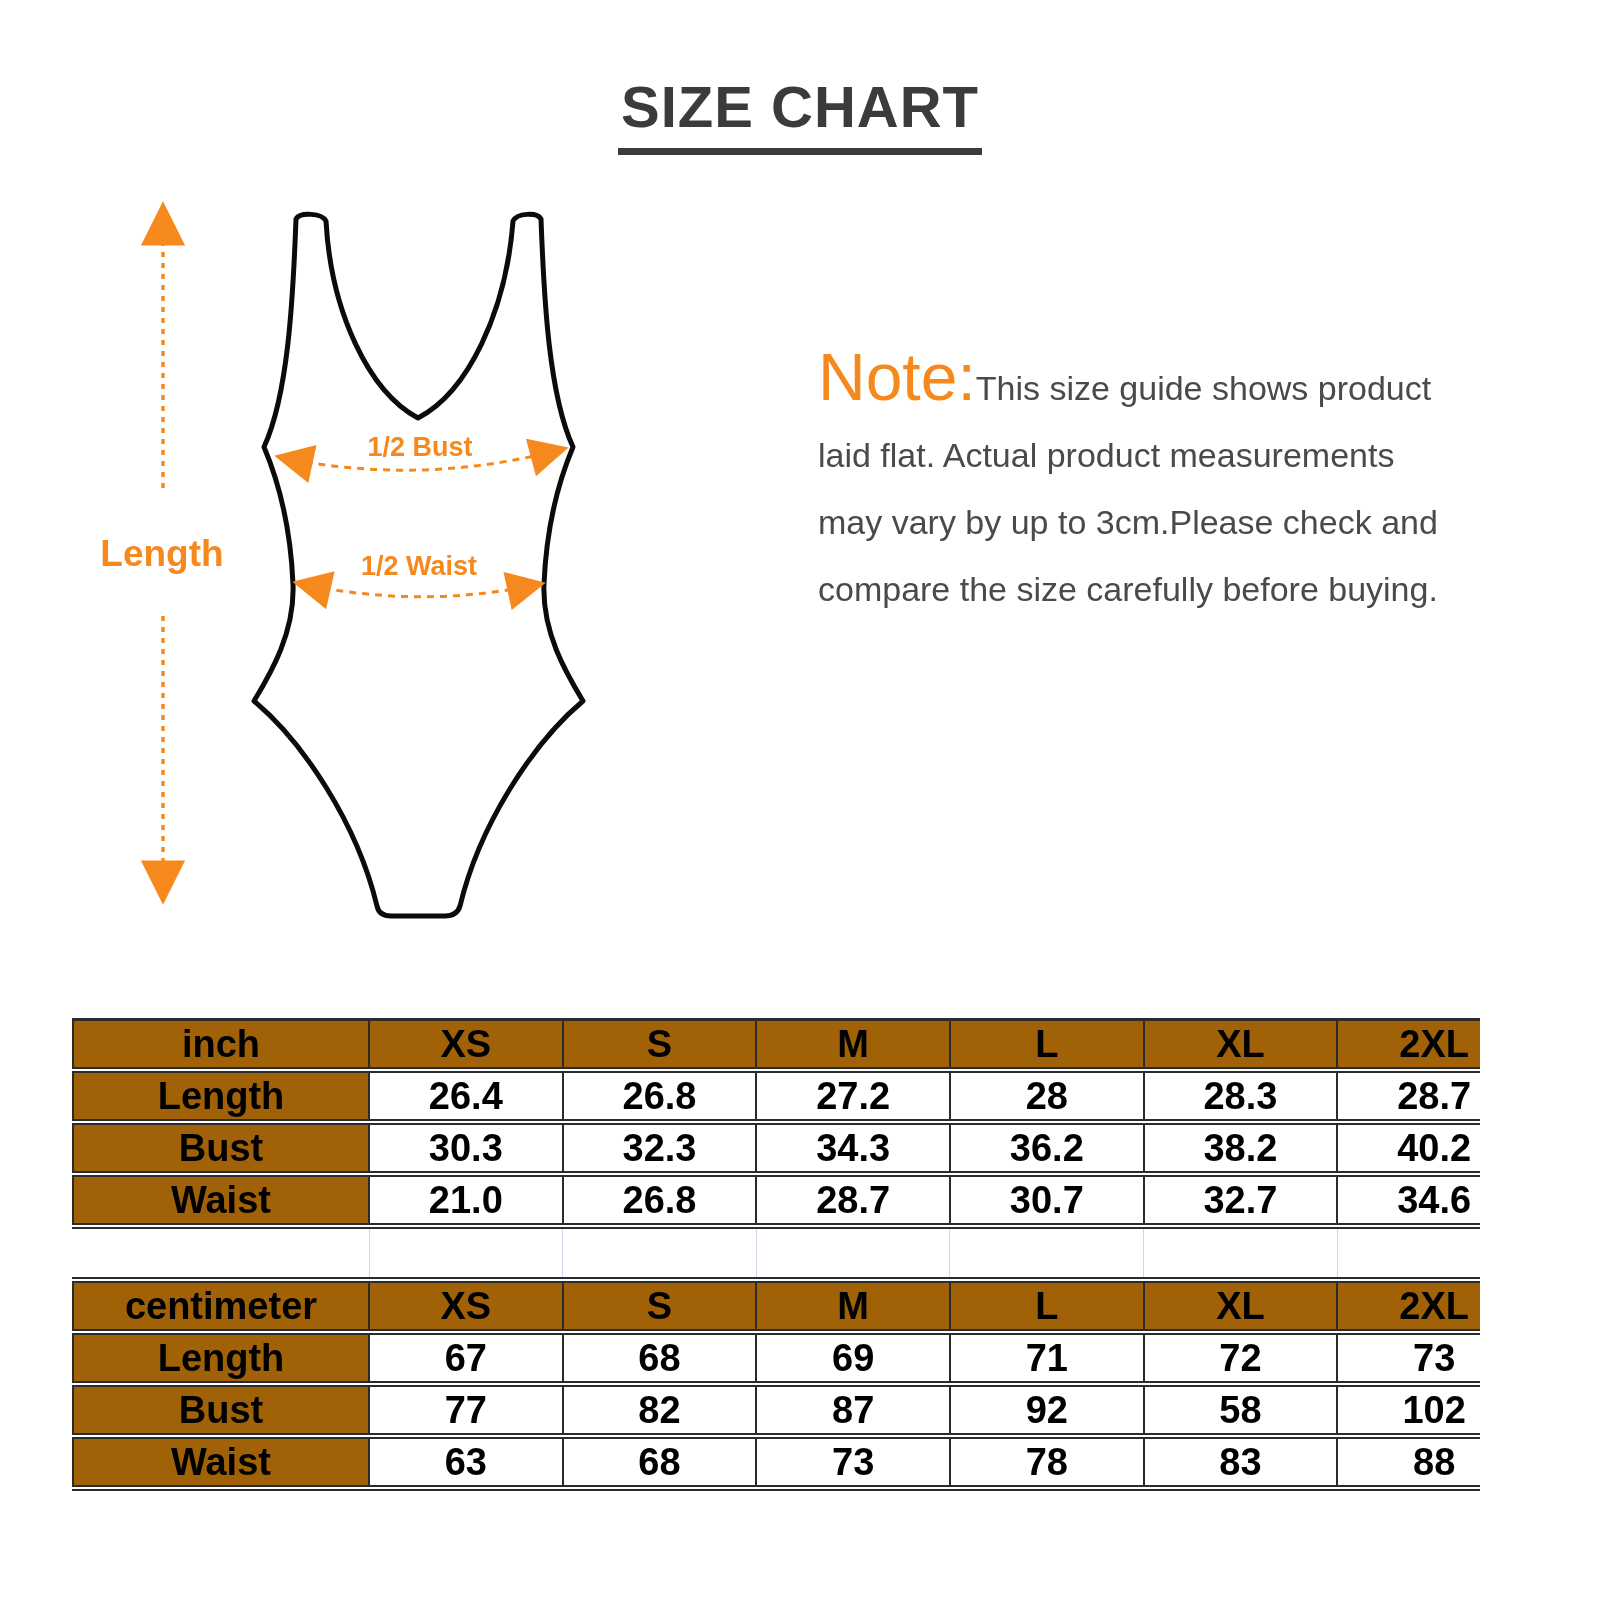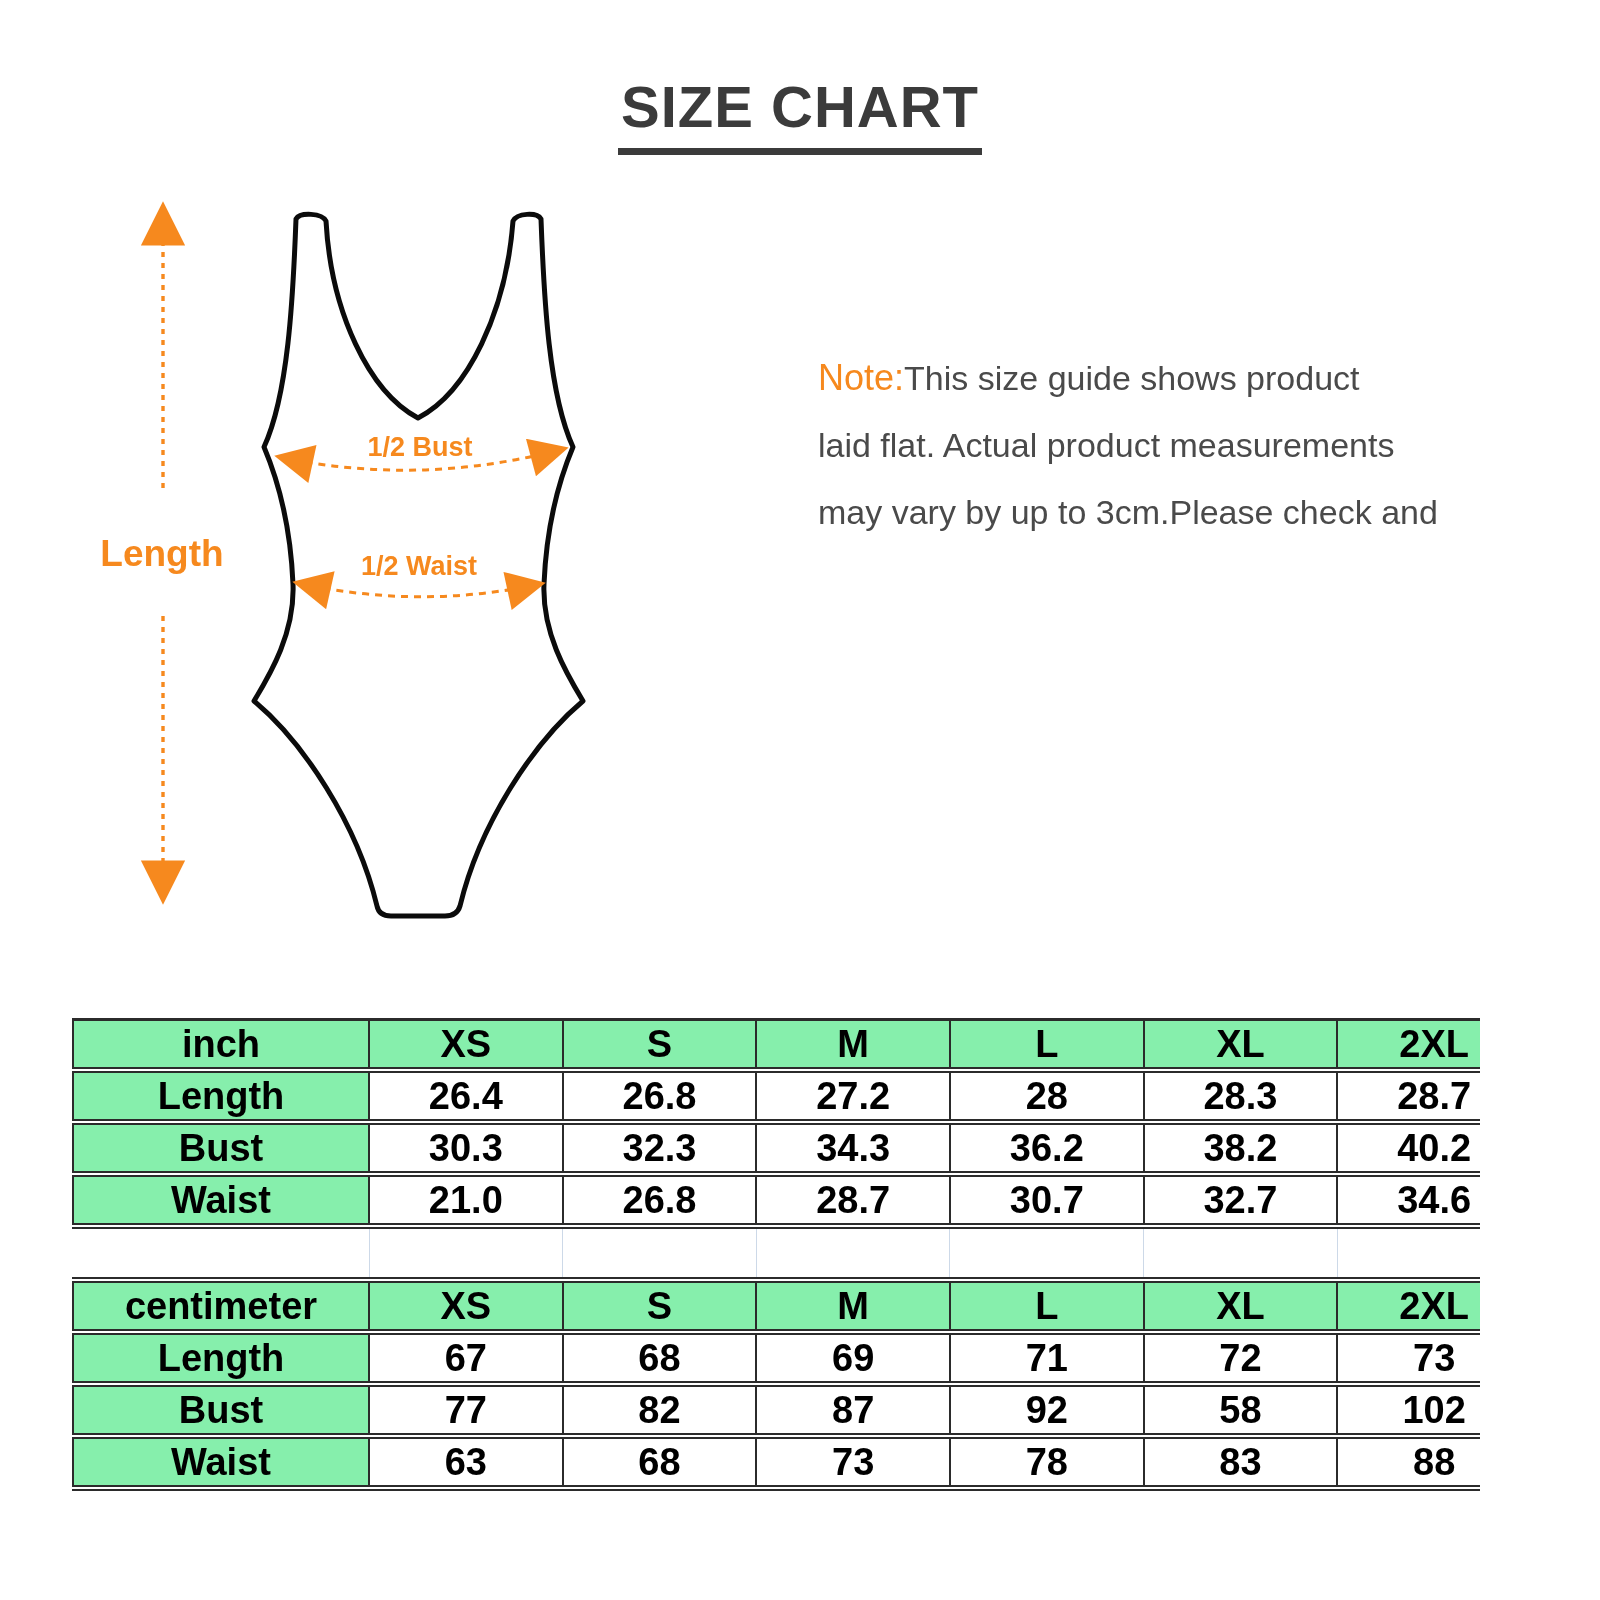--- a/index.html
+++ b/index.html
@@ -13,35 +13,35 @@
     display:inline-block;font-size:58px;line-height:1;font-weight:700;
     color:#3b3b3b;letter-spacing:1px;padding:0 3px 12px 3px;
     border-bottom:7px solid #3b3b3b;
   }
   
   .diagram{position:absolute;left:80px;top:180px;width:580px;height:760px;}
   .diagram text{font-family:"Liberation Sans","DejaVu Sans",sans-serif;font-weight:700;fill:#F6891E;}
   
   .note{position:absolute;left:818px;top:344px;width:710px;}
   .note-line{line-height:67px;white-space:nowrap;font-size:34px;color:#4a4a4a;}
-  .note-label{font-size:36px;color:#F6891E;}
+  .note-label{font-size:66px;color:#F6891E;}
   
   .size-table{
     position:absolute;left:72px;top:1018px;width:1460px;
     border-collapse:collapse;table-layout:fixed;
   }
   .size-table td{
     height:46px;line-height:46px;padding:0;text-align:center;
     font-size:38px;font-weight:600;color:#000;
     border-left:2px solid #2b2b2b;border-bottom:6px double #2b2b2b;
     background:#ffffff;overflow:hidden;
   }
   .size-table td:last-child{border-right:2px solid #2b2b2b;}
   .size-table tr.first td{border-top:3px solid #2b2b2b;}
-  .size-table td.lab{background:#86efac;}
+  .size-table td.lab{background:#a16207;}
   .size-table tr.spacer td{
     height:48px;background:#ffffff;border-left:1px solid #cdd9e8;
     border-bottom:6px double #2b2b2b;
   }
   .size-table tr.spacer td:first-child{border-left:none;}
   .size-table tr.spacer td:last-child{border-right:1px solid #cdd9e8;}
 </style>
 </head>
 <body>
 
@@ -86,20 +86,21 @@
     <path d="M 298,583 Q 419,610 540,584" fill="none" stroke="#F6891E" stroke-width="3" stroke-dasharray="7 6" marker-start="url(#ah)" marker-end="url(#ah)"></path>
     <text x="419" y="575" text-anchor="middle" font-size="27">1/2 Waist</text>
   </svg>
 
   <div class="note">
     <div class="note-line">
       <span class="note-label">Note:</span><span>This size guide shows product</span>
     </div>
     <div class="note-line">laid flat. Actual product measurements</div>
     <div class="note-line">may vary by up to 3cm.Please check and</div>
+    <div class="note-line">compare the size carefully before buying.</div>
   </div>
 
   <table class="size-table">
     <colgroup>
       <col style="width:296px">
       <col>
         <col>
         <col>
         <col>
         <col>

